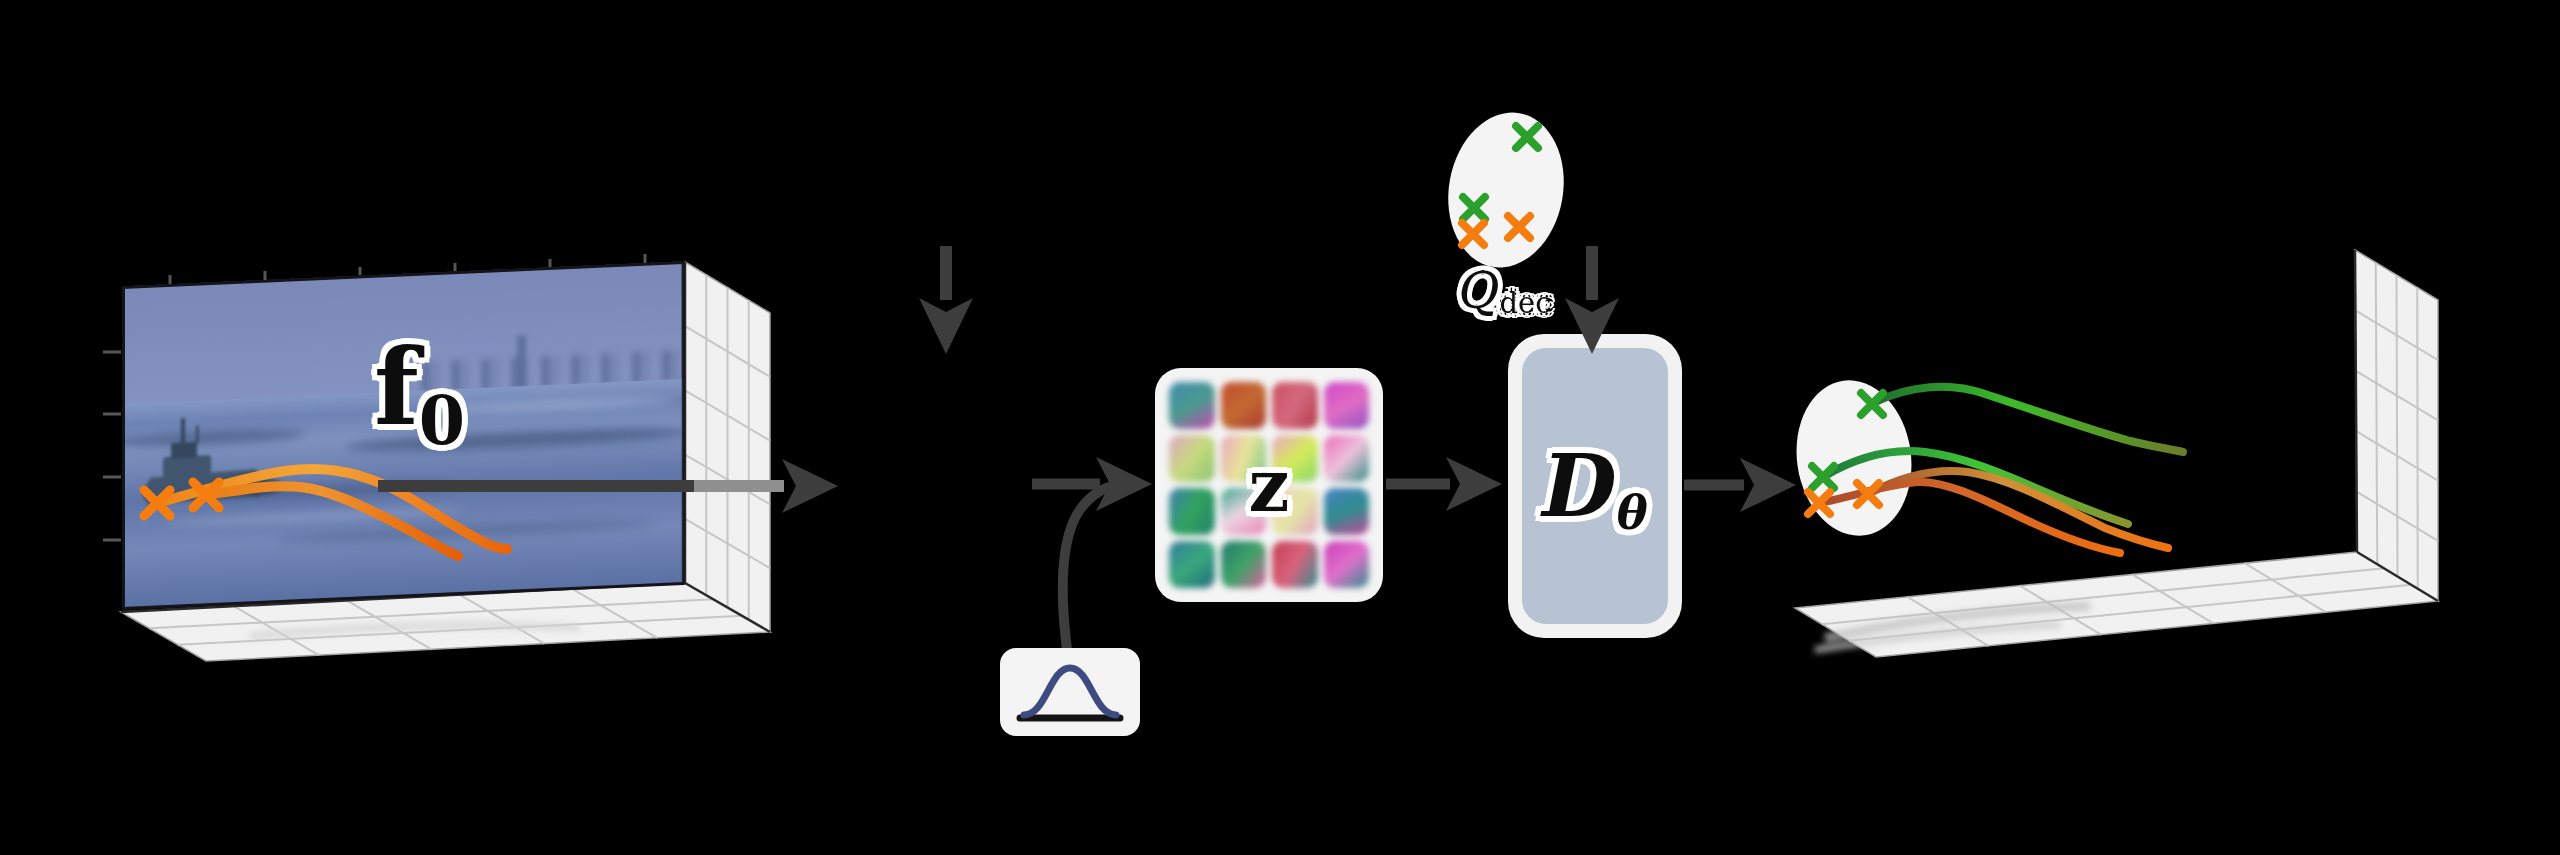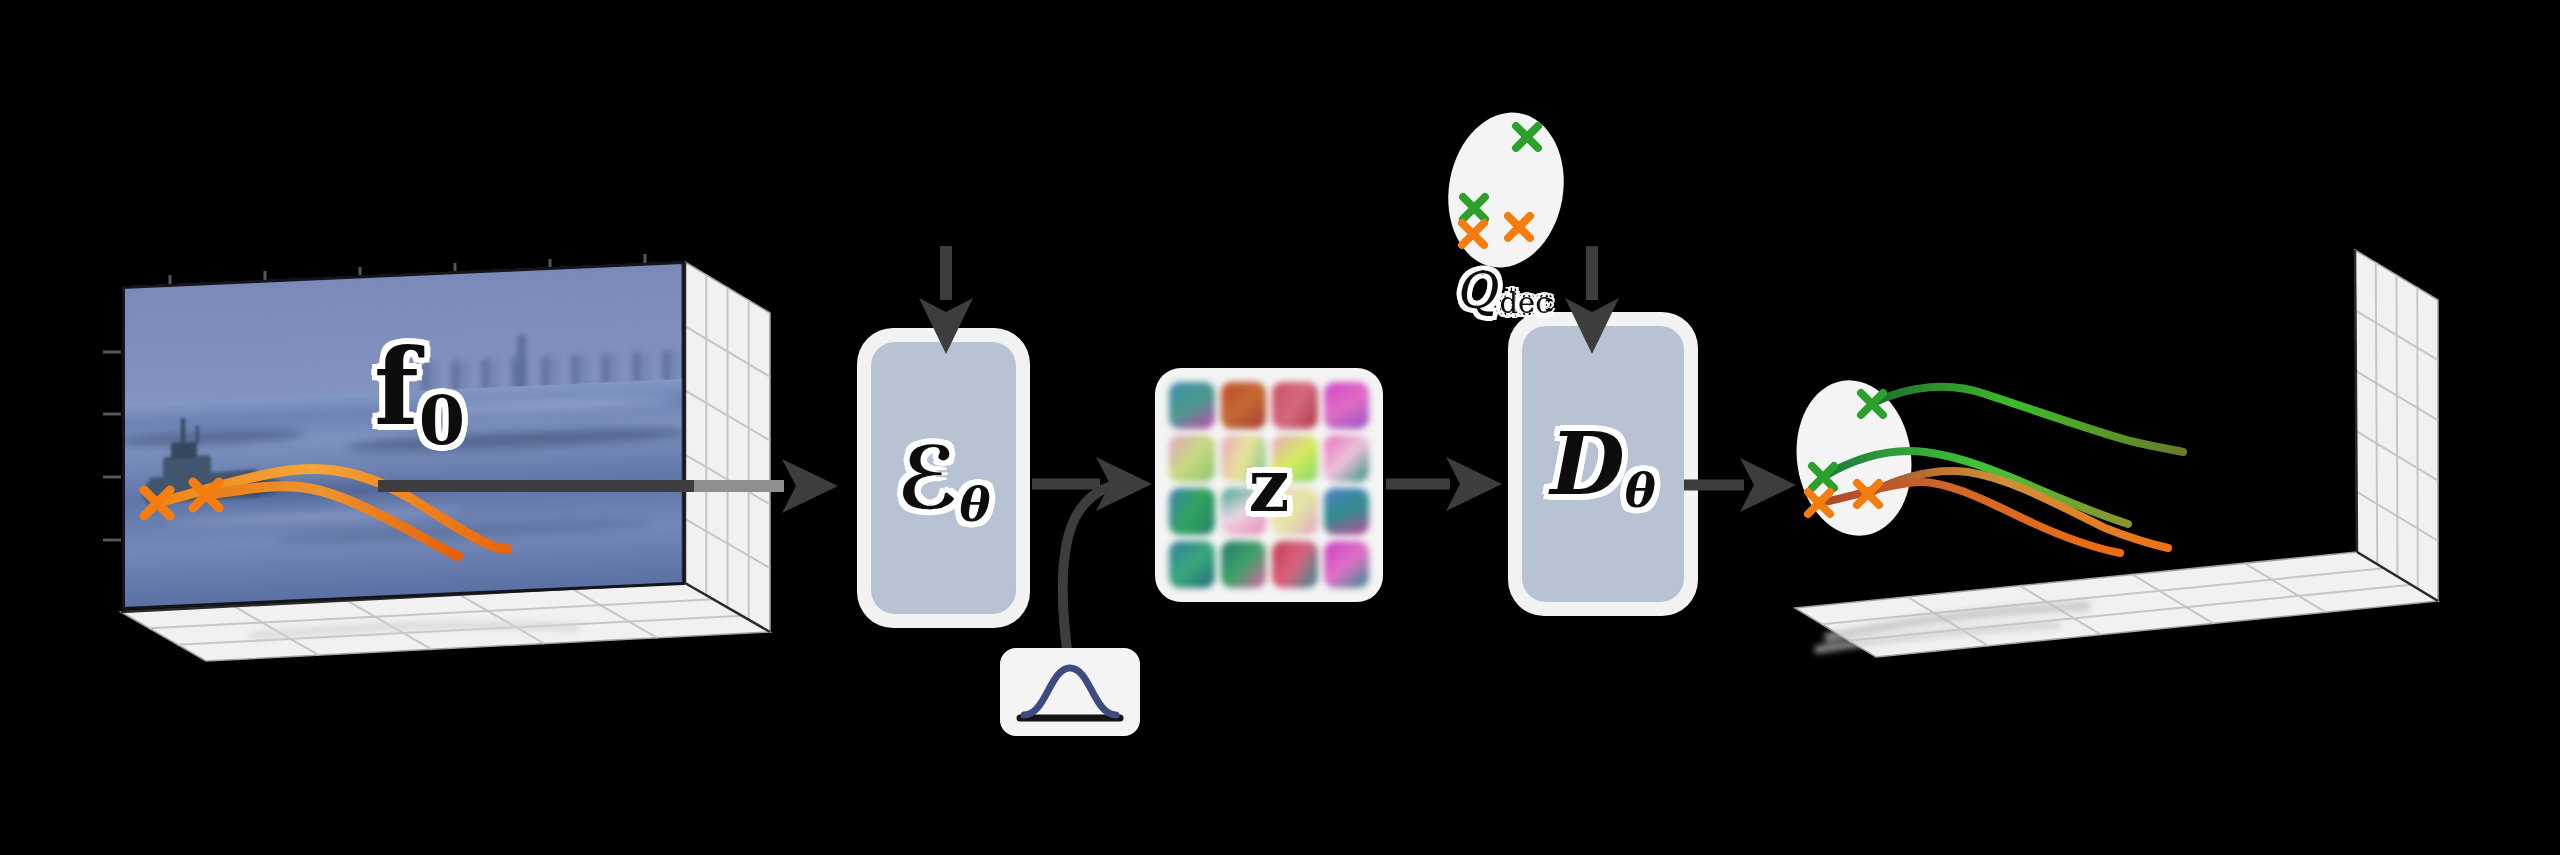--- a/index.html
+++ b/index.html
@@ -32,21 +32,21 @@
   .w5{left:300px;top:131px;width:250px;height:9px;background:var(--vf-wave-light);opacity:.55;}
   .w6{left:40px;top:232px;width:300px;height:8px;background:var(--vf-wave-light);opacity:.40;}
   .vf-boat{left:12px;top:126px;width:136px;height:106px;filter:blur(1.5px);}
   .vf-dinghy{left:116px;top:196px;width:42px;height:16px;border-radius:50%;background:var(--vf-boat-dark);filter:blur(2px);}
 
   
   .block{position:absolute;border-radius:36px;background:var(--block-border);}
   .block-inner{position:absolute;inset:14px;border-radius:24px;background:var(--block-fill);
     display:flex;align-items:center;justify-content:center;}
   #encoder-block{left:857px;top:328px;width:173px;height:300px;}
-  #decoder-block{left:1508px;top:312px;width:190px;height:304px;}
+  #decoder-block{left:1508px;top:334px;width:174px;height:304px;}
 
   #latent-block{position:absolute;left:1155px;top:368px;width:228px;height:234px;border-radius:26px;
     background:var(--panel-white);}
   #latent-grid{position:absolute;inset:14px;display:grid;grid-template-columns:repeat(4,1fr);
     grid-template-rows:repeat(4,1fr);gap:6px;}
   .z-tile{border-radius:11px;filter:blur(3px);}
 
   #gaussian-box{position:absolute;left:1000px;top:648px;width:140px;height:88px;border-radius:16px;
     background:var(--panel-white);}
   .gauss-curve{stroke:var(--gaussian-curve);stroke-width:7;fill:none;stroke-linecap:round;}
@@ -173,25 +173,20 @@
     <svg class="abs vf-boat" viewBox="0 0 136 106">
       <path d="M4 78 L14 64 L118 60 L128 70 L122 88 L10 90 Z" fill="var(--vf-boat)"></path>
       <rect x="26" y="44" width="48" height="22" rx="3" fill="var(--vf-boat)"></rect>
       <rect x="34" y="30" width="26" height="16" rx="2" fill="var(--vf-boat-dark)"></rect>
       <rect x="44" y="6" width="4" height="26" fill="var(--vf-boat-dark)"></rect>
       <rect x="59" y="14" width="2.5" height="18" fill="var(--vf-boat-dark)"></rect>
     </svg>
     <div class="abs vf-dinghy"></div>
   </div>
 
-  <div class="block" id="encoder-block">
-    <div class="block-inner">
-      <div class="label block-label"><span class="script">ℰ</span><span class="sub">θ</span></div>
-    </div>
-  </div>
 
   <div id="latent-block">
     <div id="latent-grid">
         <div class="z-tile" style="background: linear-gradient(150deg, rgb(62, 140, 174), rgb(74, 154, 142), rgb(198, 73, 174));"></div>
         <div class="z-tile" style="background: linear-gradient(140deg, rgb(194, 74, 46), rgb(194, 106, 50), rgb(169, 58, 48));"></div>
         <div class="z-tile" style="background: linear-gradient(120deg, rgb(204, 79, 98), rgb(212, 105, 126), rgb(178, 56, 72));"></div>
         <div class="z-tile" style="background: linear-gradient(150deg, rgb(207, 70, 200), rgb(224, 108, 196), rgb(143, 84, 194));"></div>
         <div class="z-tile" style="background: linear-gradient(130deg, rgb(224, 166, 198), rgb(198, 218, 126), rgb(140, 194, 115));"></div>
         <div class="z-tile" style="background: linear-gradient(110deg, rgb(234, 168, 189), rgb(232, 228, 154), rgb(122, 198, 135));"></div>
         <div class="z-tile" style="background: linear-gradient(140deg, rgb(235, 166, 196), rgb(212, 236, 92), rgb(134, 212, 104));"></div>

